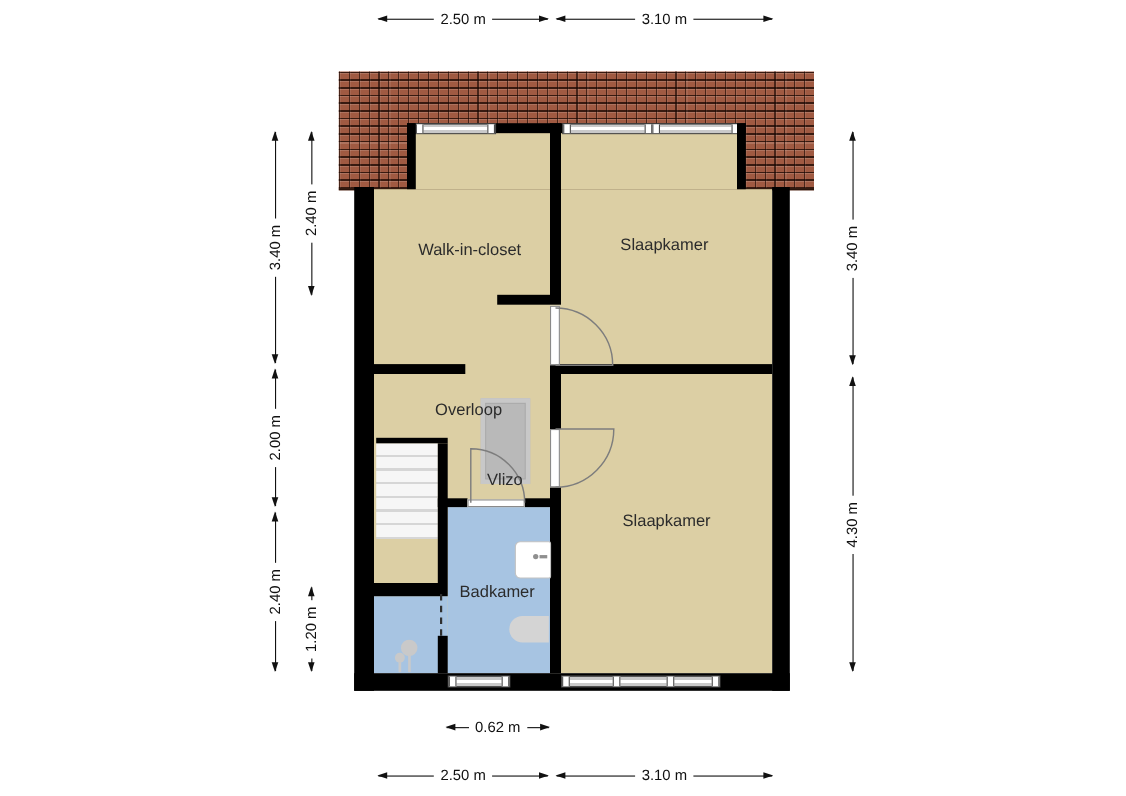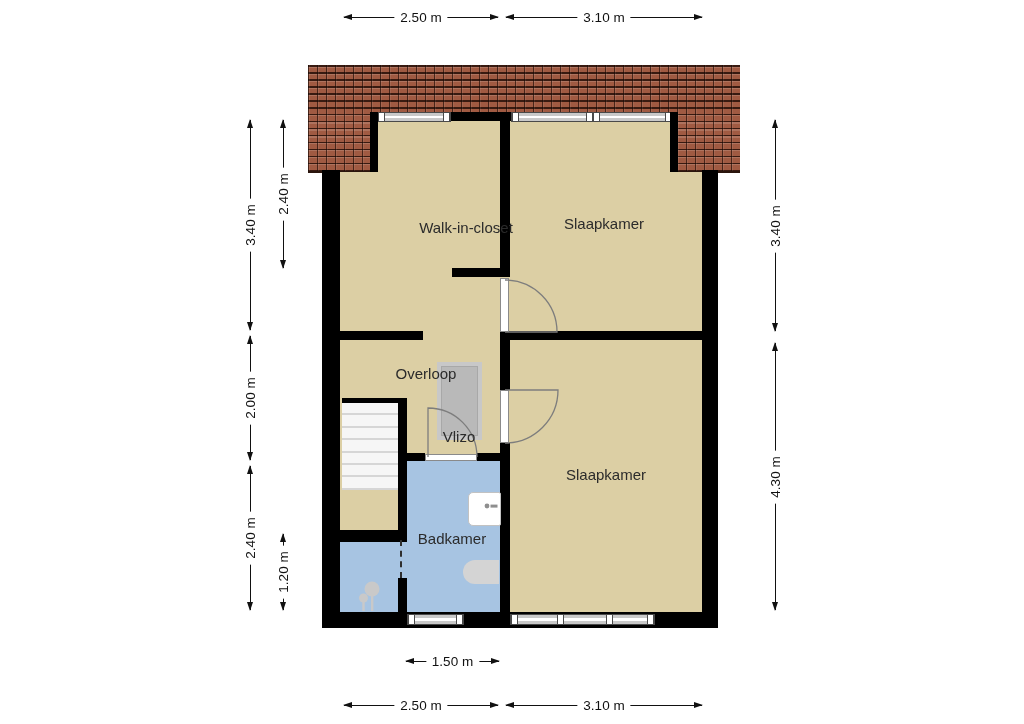--- a/index.html
+++ b/index.html
@@ -114,21 +114,21 @@
       <circle cx="363.5" cy="598" r="4.5"></circle>
       <rect x="371" y="596" width="2.4" height="15"></rect>
       <rect x="362.3" y="602" width="2.4" height="9"></rect>
     </g>
     <g fill="#8f8f8f">
       <circle cx="487" cy="506" r="2.4"></circle>
       <rect x="490.5" y="504.6" width="7" height="3"></rect>
     </g>
   </svg>
 
-  <div class="room-label" style="left:427px;top:227px;margin-left:39px;">Walk-in-closet</div>
+  <div class="room-label" style="left:427px;top:227px;">Walk-in-closet</div>
   <div class="room-label" style="left:604px;top:223px;">Slaapkamer</div>
   <div class="room-label" style="left:426px;top:373px;">Overloop</div>
   <div class="room-label" style="left:459px;top:401px;margin-top:35px;">Vlizo</div>
   <div class="room-label" style="left:606px;top:474px;">Slaapkamer</div>
   <div class="room-label" style="left:452px;top:538px;">Badkamer</div>
 
   <div class="dim-h" style="left:343px;top:9px;width:156px;height:16px;">
     <span class="line"></span>
       <span class="ah w"></span>
       <span class="ah e"></span>
@@ -138,21 +138,21 @@
     <span class="line"></span>
       <span class="ah w"></span>
       <span class="ah e"></span>
     <span class="lbl">3.10 m</span>
   </div>
 
   <div class="dim-h" style="left:405px;top:653px;width:95px;height:16px;">
     <span class="line"></span>
       <span class="ah w"></span>
       <span class="ah e"></span>
-    <span class="lbl">1.50 m</span>
+    <span class="lbl">0.62 m</span>
   </div>
   <div class="dim-h" style="left:343px;top:697px;width:156px;height:16px;">
     <span class="line"></span>
       <span class="ah w"></span>
       <span class="ah e"></span>
     <span class="lbl">2.50 m</span>
   </div>
   <div class="dim-h" style="left:505px;top:697px;width:198px;height:16px;">
     <span class="line"></span>
       <span class="ah w"></span>

